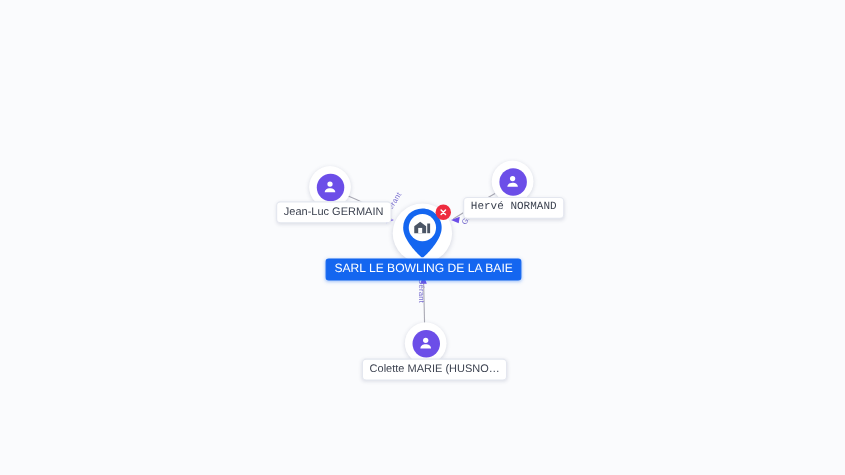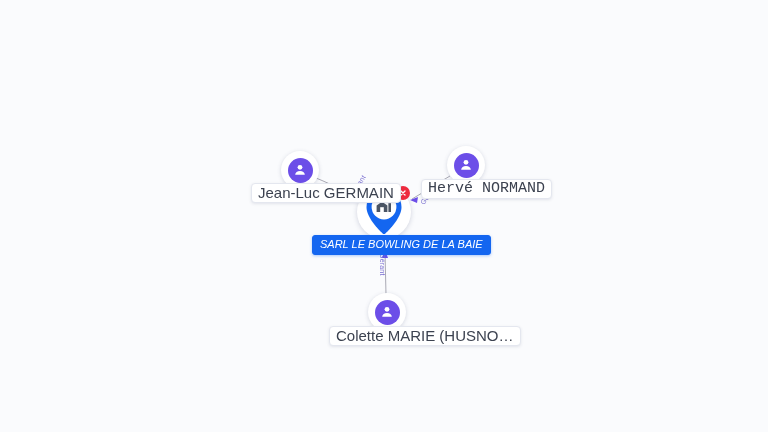--- a/index.html
+++ b/index.html
@@ -86,21 +86,21 @@
   }
   .badge-x svg { display: block; }
 
   
   .node-label {
     position: absolute;
     background: #ffffff;
     border: 1px solid #e4e7ef;
     border-radius: 4px;
     padding: 2px 6px 3px 6px;
-    font-size: 15px;
+    font-size: 10px;
     line-height: 13px;
     color: #3c4250;
     white-space: nowrap;
     box-shadow: 0 1px 3px rgba(60,70,110,0.13);
     z-index: 7;
   }
   .node-label.company {
     background: #1466f0;
     border: 1px solid #1466f0;
     color: #ffffff;
@@ -192,15 +192,15 @@
           <rect x="16.2" y="19.2" width="3.6" height="4.8"></rect>
         </g>
       </svg>
     </div>
     <div class="badge-x">
       <svg width="8" height="8" viewBox="0 0 12 12">
         <path d="M3 3 L9 9 M9 3 L3 9" stroke="#ffffff" stroke-width="2" stroke-linecap="round" fill="none"></path>
       </svg>
     </div>
   </div>
-  <div class="node-label company" style="left:312px; top:235px;font-style:italic;">SARL LE BOWLING DE LA BAIE</div>
+  <div class="node-label company" style="left:296px; top:235px;">SARL LE BOWLING DE LA BAIE</div>
 
 </div>
 
 </body></html>

